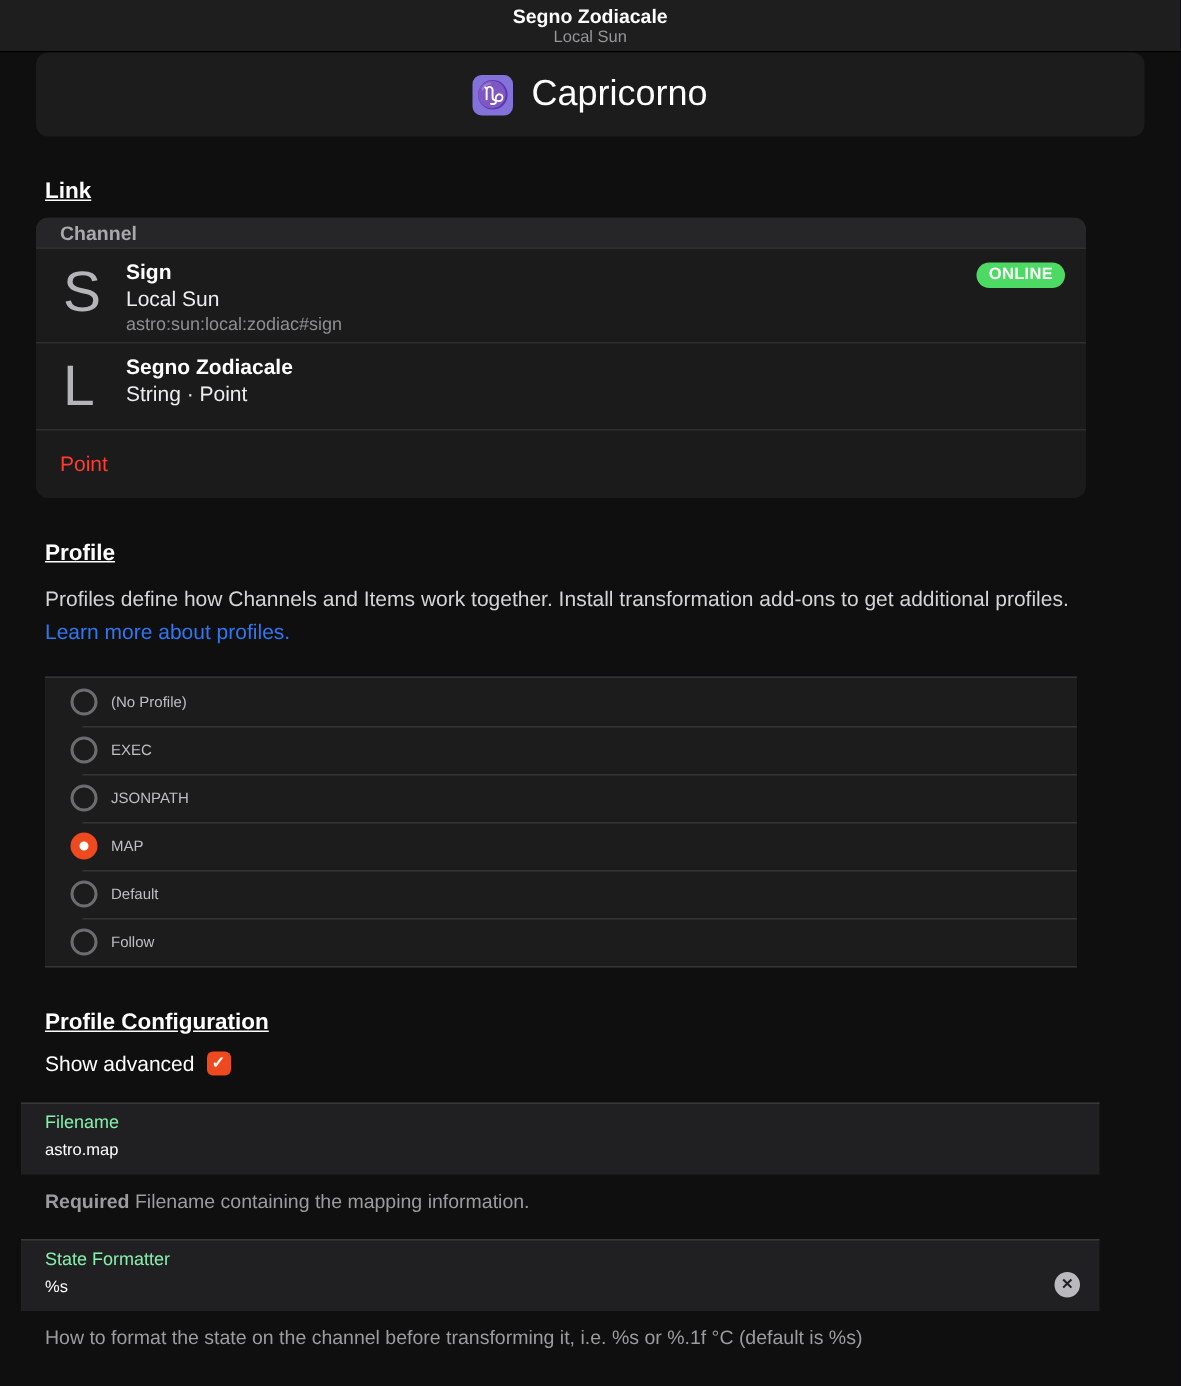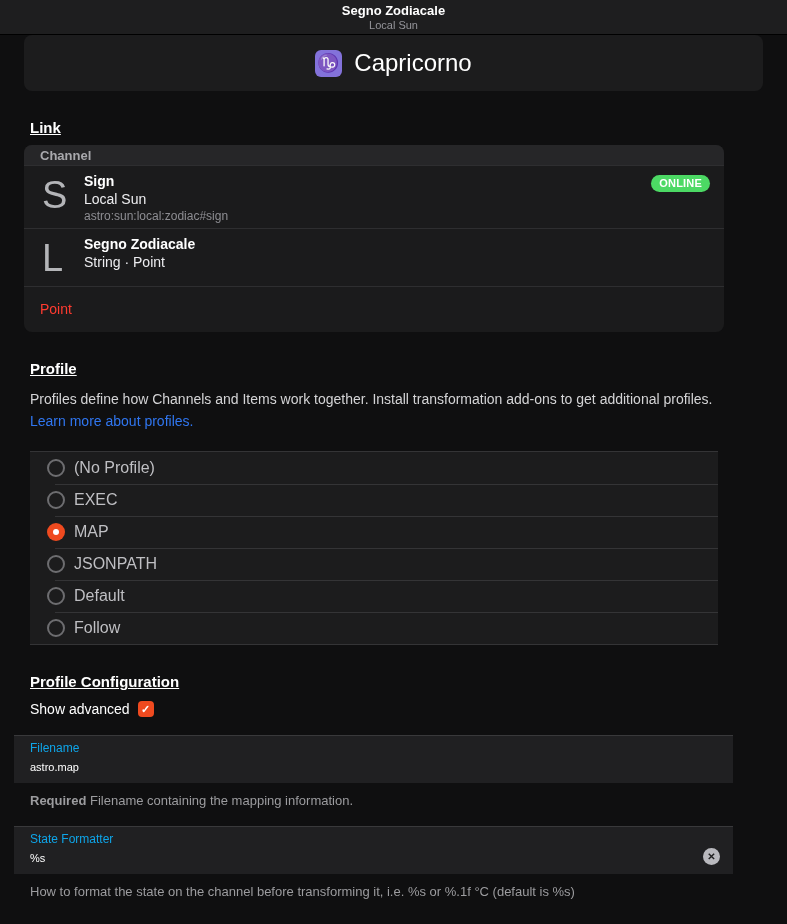--- a/index.html
+++ b/index.html
@@ -80,42 +80,42 @@
   }
   .radio-icon {
     margin-left:17px; width:18px; height:18px; flex:none;
     border:2px solid #6d6d70; border-radius:50%; position:relative;
   }
   .radio-row.checked .radio-icon { border:none; background:#ef4a1f; }
   .radio-row.checked .radio-icon::after {
     content:""; position:absolute; left:6px; top:6px; width:6px; height:6px;
     background:#fff; border-radius:50%;
   }
-  .radio-label { margin-left:9px; font-size:16px; color:#bfbfc3; }
+  .radio-label { margin-left:9px; font-size:10px; color:#bfbfc3; }
 
   
   .advanced-row {
     margin:10px 30px 0; width:688px; display:flex; justify-content:flex-start;
   }
   .advanced-toggle { display:flex; align-items:center; cursor:pointer; }
   .adv-label { font-size:14px; color:#fff; margin-right:8px; line-height:16px; }
   .checkbox {
     width:16px; height:16px; border-radius:4px; border:2px solid #6d6d70;
     display:flex; align-items:center; justify-content:center;
   }
   .checkbox.checked { border:none; background:#ef4a1f; }
   .checkbox .checkmark { display:none; color:#fff; font-size:11px; font-weight:bold; line-height:1; }
   .checkbox.checked .checkmark { display:block; }
 
   
   .field-block {
     margin:18px 40px 0 14px; width:719px; background:#202022;
     border-top:1px solid #39393b; padding:5px 16px 6px; position:relative;
   }
-  .field-label { font-size:12px; color:#0ea5e9; line-height:15px; }
+  .field-label { font-size:12px; color:#86efac; line-height:15px; }
   .field-input {
     display:block; width:640px; background:transparent; border:none; outline:none;
     color:#fff; font-size:11px; line-height:20px; padding:1px 0 0;
     font-family:"Liberation Sans", sans-serif;
   }
   .clear-icon {
     position:absolute; right:13px; top:50%; margin-top:-3px;
     width:17px; height:17px; border-radius:50%; background:#b9b9be; color:#202021;
     font-size:10px; line-height:17px; text-align:center; font-weight:bold; cursor:pointer;
   }
@@ -170,27 +170,27 @@
 
 <div class="radio-list">
   <div class="radio-row">
     <span class="radio-icon"></span>
     <span class="radio-label">(No Profile)</span>
   </div>
   <div class="radio-row">
     <span class="radio-icon"></span>
     <span class="radio-label">EXEC</span>
   </div>
+  <div class="radio-row">
+    <span class="radio-icon"></span>
+    <span class="radio-label">JSONPATH</span>
+  </div>
   <div class="radio-row checked">
     <span class="radio-icon"></span>
     <span class="radio-label">MAP</span>
-  </div>
-  <div class="radio-row">
-    <span class="radio-icon"></span>
-    <span class="radio-label">JSONPATH</span>
   </div>
   <div class="radio-row">
     <span class="radio-icon"></span>
     <span class="radio-label">Default</span>
   </div>
   <div class="radio-row">
     <span class="radio-icon"></span>
     <span class="radio-label">Follow</span>
   </div>
 </div>

